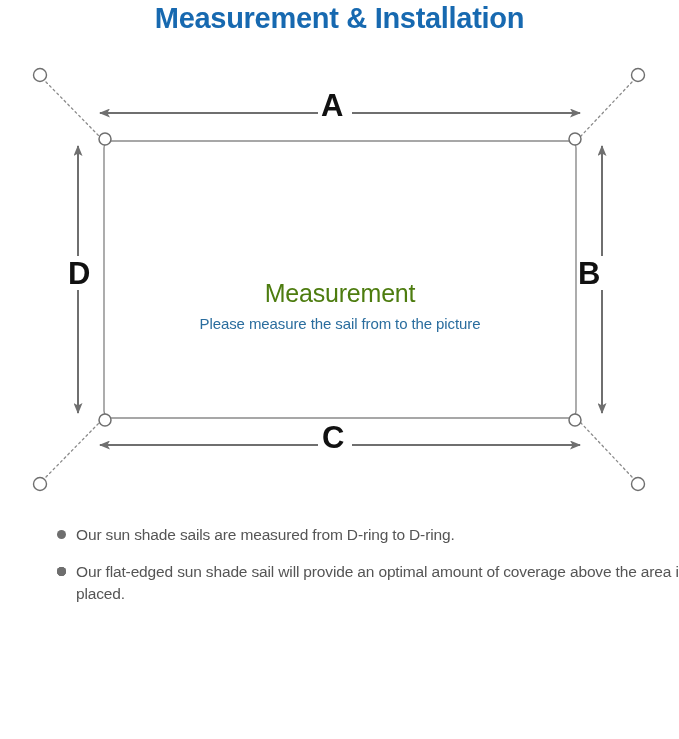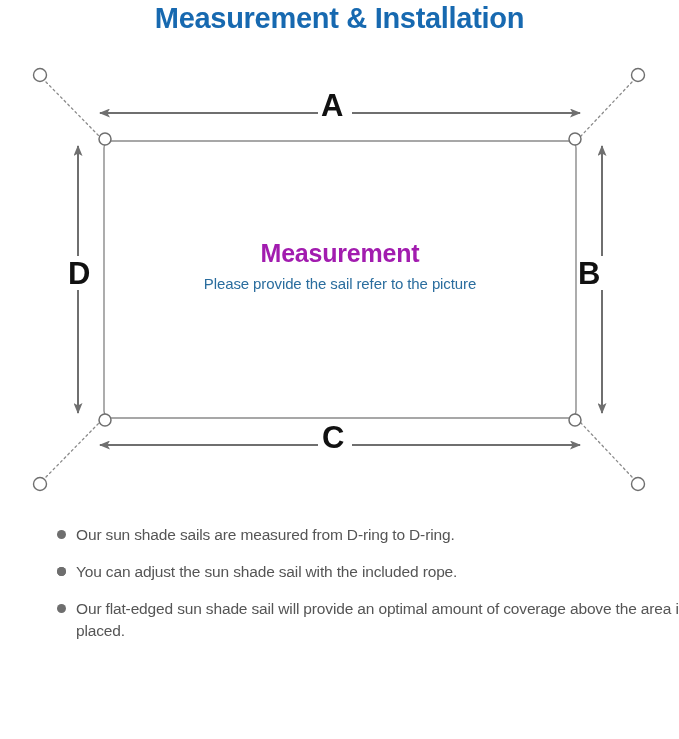--- a/index.html
+++ b/index.html
@@ -63,24 +63,25 @@
 
   #center-text {
     position: absolute;
     left: 110px;
     top: 188px;
     width: 460px;
     text-align: center;
   }
   #center-title {
     font-size: 25px;
-    font-weight: bold;
-    color: #a21caf;
+    font-weight: normal;
+    color: #4d7c0f;
     letter-spacing: -0.2px;
     line-height: 1.2;
+    margin-top: 40px;
   }
   #center-sub {
     margin-top: 6px;
     font-size: 15px;
     font-weight: normal;
     color: #2a6d9e;
     letter-spacing: -0.1px;
     line-height: 1.3;
   }
 
@@ -175,40 +176,39 @@
     <div class="diag-label" id="label-A">A</div>
 
     <div class="diag-label" id="label-C">C</div>
 
     <div class="diag-label" id="label-D">D</div>
 
     <div class="diag-label" id="label-B">B</div>
 
     <div id="center-text">
       <div id="center-title">Measurement</div>
-      <div id="center-sub">Please provide the sail refer to the picture</div>
+      <div id="center-sub">Please measure the sail from to the picture</div>
     </div>
 
   </div>
 
   <div id="notes">
 
     <div class="note-row">
       <span class="note-bullet"></span>
       <span>Our sun shade sails are measured from D-ring to D-ring.</span>
     </div>
 
     <div class="note-row">
       <span class="note-bullet"></span>
     </div>
 
 
     <div class="note-row">
       <span class="note-bullet"></span>
-      <span>You can adjust the sun shade sail with the included rope.</span>
     </div>
 
     <div class="note-row">
       <span class="note-bullet"></span>
       <span>Our flat-edged sun shade sail will provide an optimal amount of coverage above the area it’ s placed.</span>
     </div>
 
   </div>
 
 </div>

